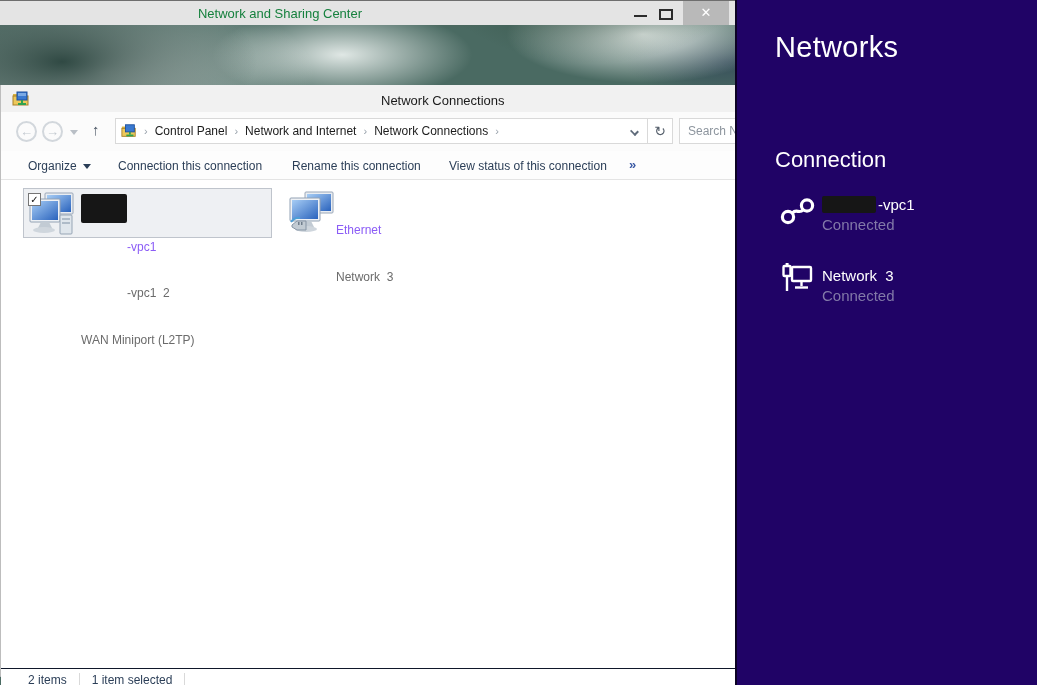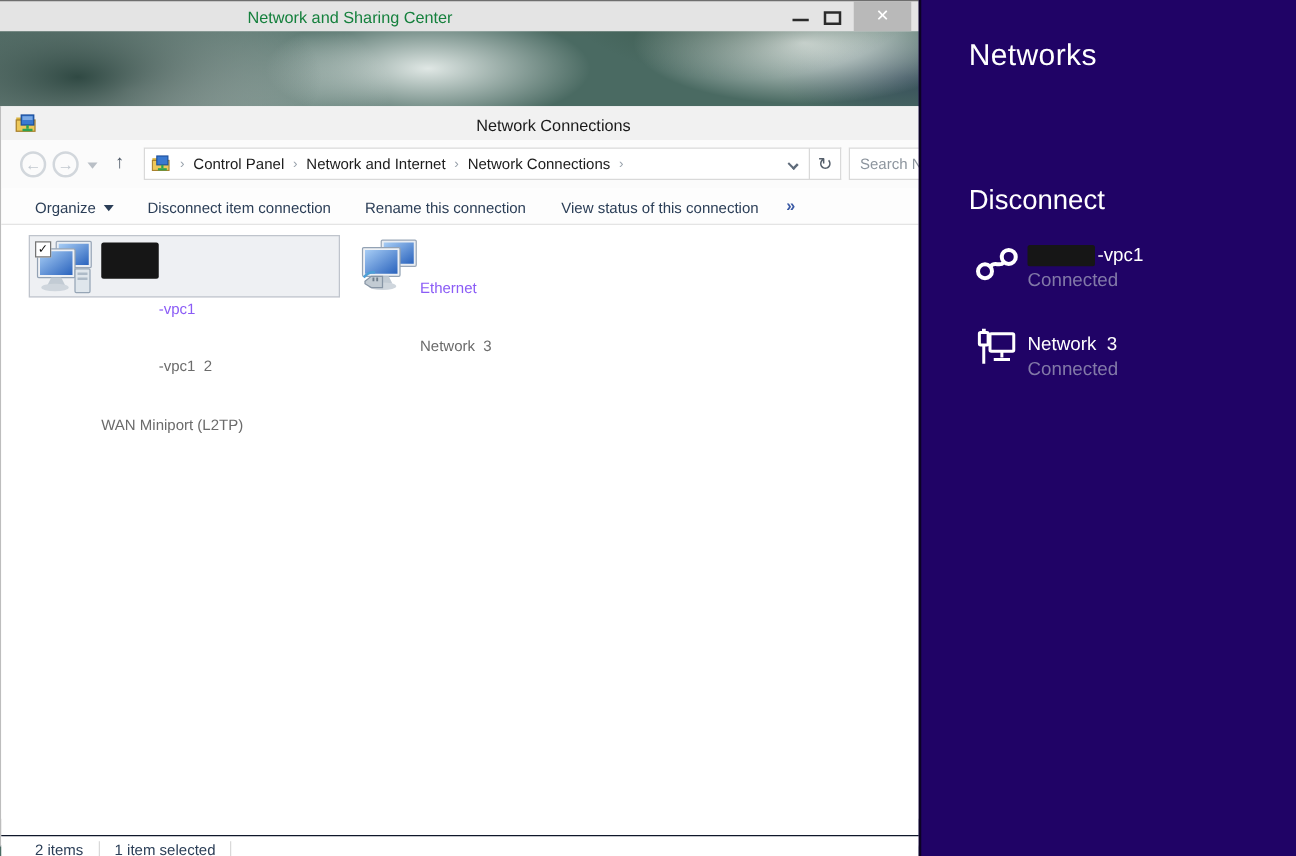--- a/index.html
+++ b/index.html
@@ -75,21 +75,21 @@
   .pad{ padding-left:46px; }
 
   .statusbar{ height:22px; border-top:1px solid #0f172a; display:flex; align-items:center;
         color:#2b3e57; background:#fff;margin-top:13px; }
   .sb-sep{ width:1px; height:14px; background:#d9d9d9; margin:0 12px; }
   .sb-first{ margin-left:27px; }
 
   
   .panel{ position:absolute; left:735px; top:0; width:302px; height:685px;
         background:#200366; border-left:2px solid #0c0224; color:#fff; }
-  .p-title{ position:absolute; left:38px; top:31px; font-size:24px; font-weight:300; letter-spacing:.3px; }
+  .p-title{ position:absolute; left:38px; top:31px; font-size:29px; font-weight:300; letter-spacing:.3px; }
   .p-link{ position:absolute; left:42px; top:96px; font-size:15px; cursor:pointer; }
   .p-head{ position:absolute; left:38px; top:147px; font-size:22px; font-weight:300; }
   .p-conn{ position:absolute; left:0; width:302px; }
   .p-icon{ position:absolute; left:42px; }
   .p-name{ position:absolute; left:85px; font-size:15px; white-space:pre; display:flex; align-items:center; }
   .p-status{ position:absolute; left:85px; font-size:15px; color:#8279a8; }
   .p-redact{ display:inline-block; width:54px; height:17px; background:#161616; border-radius:2px; margin-right:2px; }
 </style>
 </head>
 <body>
@@ -148,21 +148,21 @@
         <span class="bc-item">Network Connections</span>
         <span class="bc-sep">›</span>
         <div class="bc-chev"></div>
       </div>
       <div class="refbtn"><span>↻</span></div>
       <div class="searchbox">Search N</div>
     </div>
 
     <div class="toolbar">
       <span class="tb" style="left:27px"><span>Organize</span><span class="org-arrow"></span></span>
-      <span class="tb" style="left:117px">Disconnect item connection</span>
+      <span class="tb" style="left:117px">Connection this connection</span>
       <span class="tb" style="left:291px">Rename this connection</span>
       <span class="tb" style="left:448px">View status of this connection</span>
       <span class="tb tb-over" style="left:628px; top:6px">»</span>
     </div>
 
     <div class="content">
 
       <div class="conn-item sel" style="left:22px; width:249px;">
         <svg class="ci-icon" width="50" height="44" viewBox="0 0 50 44">
           <rect x="16" y="1" width="28" height="21" rx="1" fill="#e9edf2" stroke="#9aa7b8"></rect>
@@ -207,21 +207,21 @@
     <div class="statusbar">
       <span class="sb-first">2 items</span>
       <span class="sb-sep"></span>
       <span>1 item selected</span>
       <span class="sb-sep"></span>
     </div>
   </div>
 
   <div class="panel">
     <div class="p-title">Networks</div>
-    <div class="p-head">Disconnect</div>
+    <div class="p-head">Connection</div>
 
     <div class="p-conn" style="top:0">
       <svg class="p-icon" style="top:197px" width="38" height="28" viewBox="0 0 38 28">
         <g stroke="#fff" stroke-width="3.2" fill="none" stroke-linecap="round">
           <circle cx="9" cy="20" r="5.6"></circle>
           <circle cx="28" cy="8.5" r="5.6"></circle>
           <path d="M13.5 16 C17 11.5, 20.5 17, 24 13"></path>
         </g>
       </svg>
       <div class="p-name" style="top:196px">

